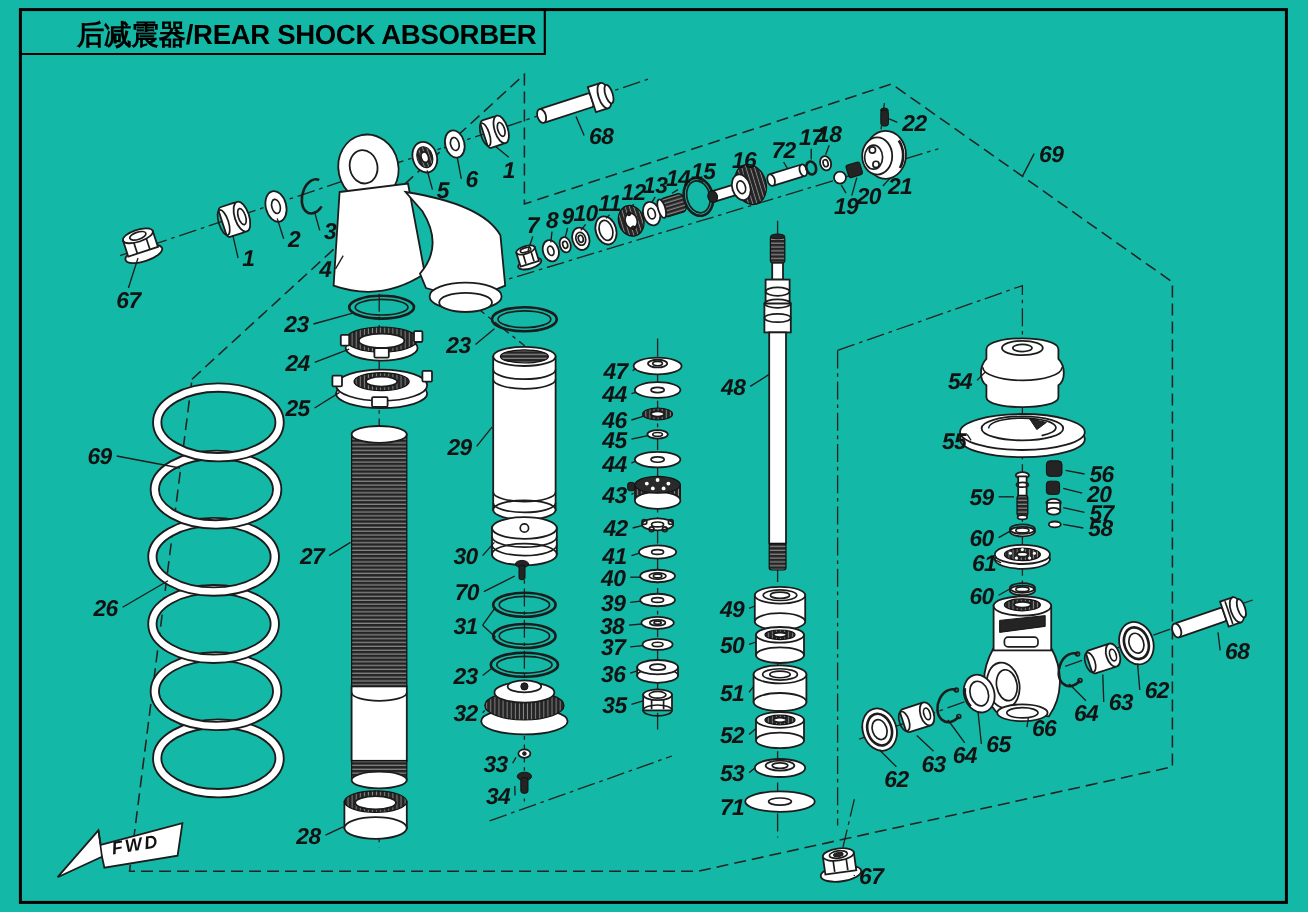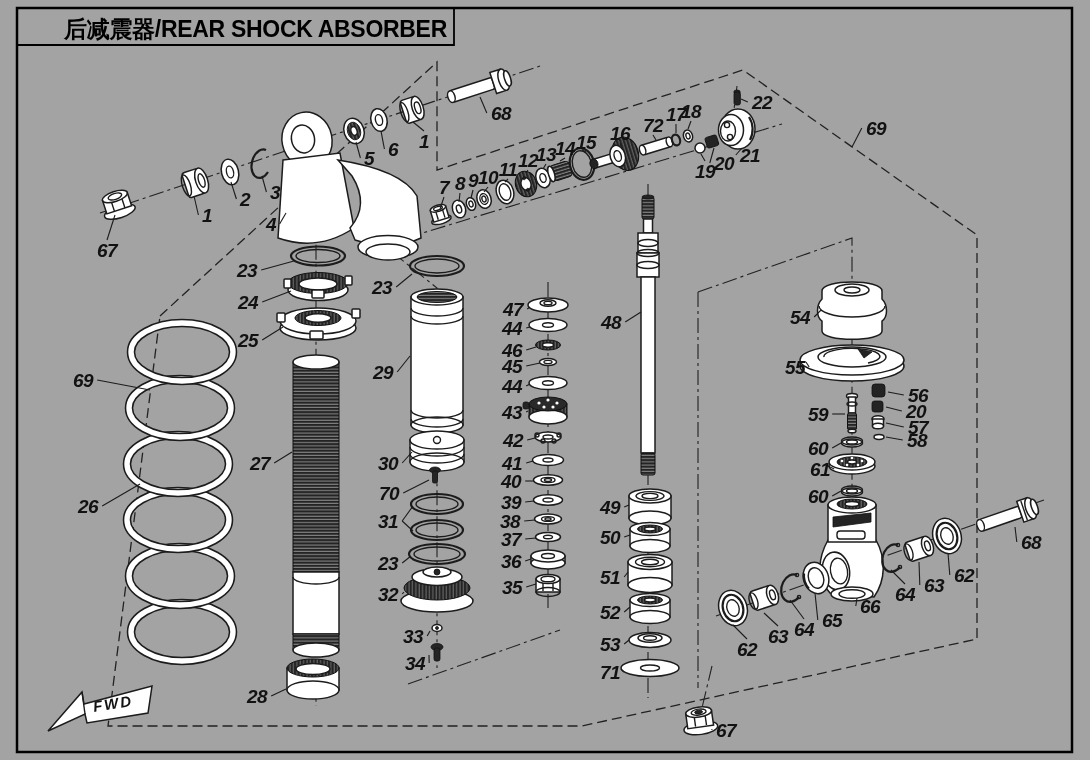--- a/index.html
+++ b/index.html
@@ -1,16 +1,16 @@
 <!DOCTYPE html>
 <html><head>
 <meta charset="utf-8">
 <style>
   html,body{margin:0;padding:0;background:#fff;}
-  .stage{position:relative;width:1090px;height:760px;background:#a3a3a3;overflow:hidden;
+  .stage{position:relative;width:1090px;height:760px;background:#14b8a6;overflow:hidden;
          font-family:"Liberation Sans",sans-serif;text-align:right;}
   svg{position:absolute;left:0;top:0;}
   .w{fill:#fff;stroke:#1c1c1c;stroke-width:1.5;}
   .s{fill:none;stroke:#1c1c1c;stroke-width:1.4;}
   .s2{fill:none;stroke:#1c1c1c;stroke-width:2.2;}
   .k{fill:#242424;stroke:#111;stroke-width:.8;}
   .bd{fill:none;stroke:#222;stroke-width:1.3;stroke-dasharray:10 5;}
   .ax{fill:none;stroke:#222;stroke-width:1.1;stroke-dasharray:15 4 3 4;}
   .ld{stroke:#1c1c1c;stroke-width:1.1;}
   .coilB{fill:none;stroke:#1c1c1c;stroke-width:8.5;}

